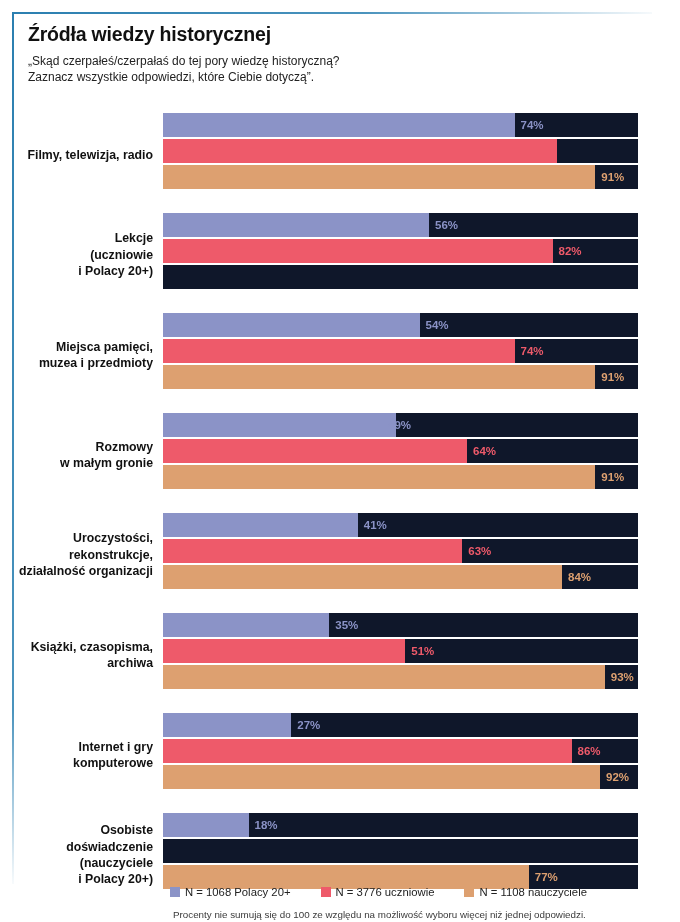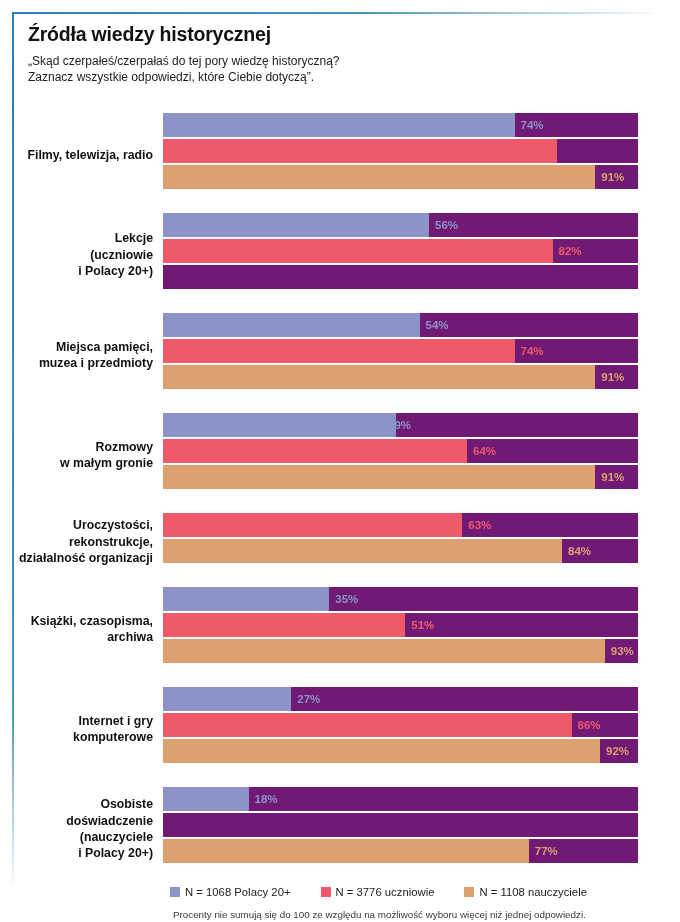--- a/index.html
+++ b/index.html
@@ -81,21 +81,21 @@
     white-space: pre-line;
     flex: none;
   }
   .group-bars {
     width: 475px;
     flex: none;
   }
   .bar-row {
     position: relative;
     height: 24px;
-    background: #701a75;
+    background: #0f172a;
     margin-bottom: 2px;
   }
   .bar-row:last-child { margin-bottom: 8px; }
   .bar-fill {
     position: absolute;
     left: 0;
     top: 0;
     bottom: 0;
   }
   .bar-value {
@@ -223,20 +223,24 @@
           <span class="bar-value" style="left: 432.25px; color: rgb(221, 160, 112);">91%</span>
         </div>
       </div>
     </div>
     <div class="group">
       <div class="group-label">Uroczystości,
 rekonstrukcje,
 działalność organizacji</div>
       <div class="group-bars">
         <div class="bar-row">
+          <div class="bar-fill" style="width: 194.75px; background: rgb(139, 147, 199);"></div>
+          <span class="bar-value" style="left: 194.75px; color: rgb(139, 147, 199);">41%</span>
+        </div>
+        <div class="bar-row">
           <div class="bar-fill" style="width: 299.25px; background: rgb(238, 90, 106);"></div>
           <span class="bar-value" style="left: 299.25px; color: rgb(238, 90, 106);">63%</span>
         </div>
         <div class="bar-row">
           <div class="bar-fill" style="width: 399px; background: rgb(221, 160, 112);"></div>
           <span class="bar-value" style="left: 399px; color: rgb(221, 160, 112);">84%</span>
         </div>
       </div>
     </div>
     <div class="group">

